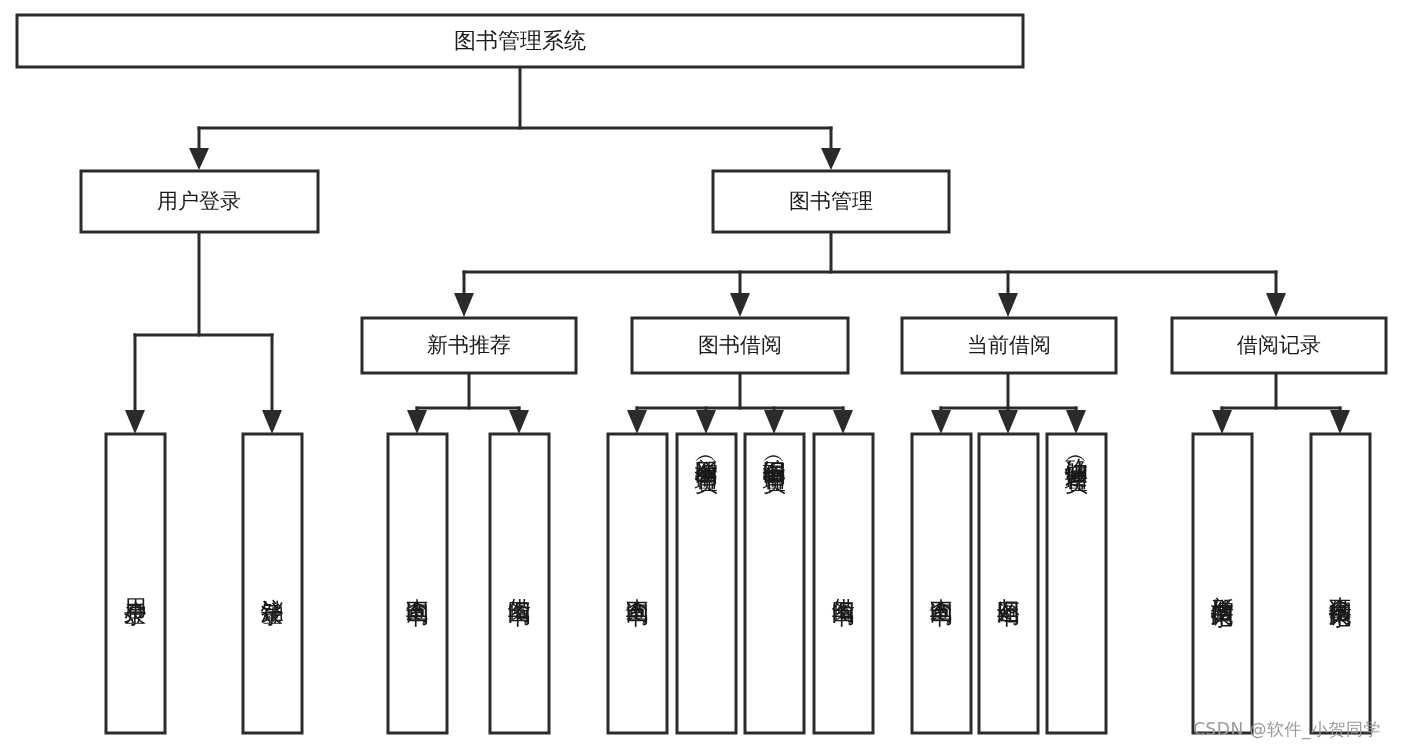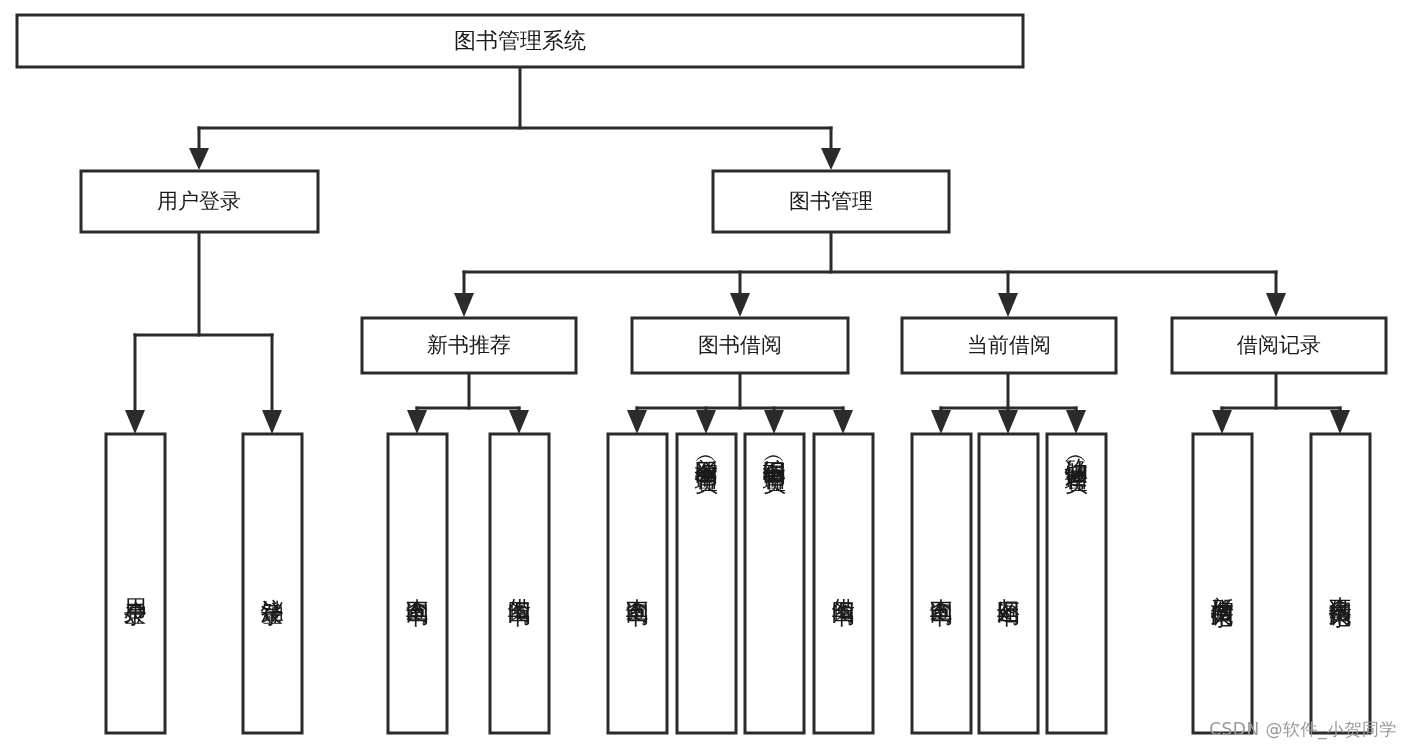--- a/index.html
+++ b/index.html
@@ -67,21 +67,21 @@
     text-orientation: upright;
     font-family: "DejaVu Sans", "Liberation Sans", sans-serif;
     font-size: 23px;
     line-height: 1.06;
     letter-spacing: 2px;
     color: #1a1a1a;
     white-space: nowrap;
   }
   #watermark {
     position: absolute;
-    right: 8px;
+    right: 24px;
     bottom: 6px;
     font-family: "DejaVu Sans", "Liberation Sans", sans-serif;
     font-size: 17px;
     color: #9a9a9a;
     letter-spacing: 0.5px;
     white-space: nowrap;
     text-align: right;
   }
 </style>
 </head>

